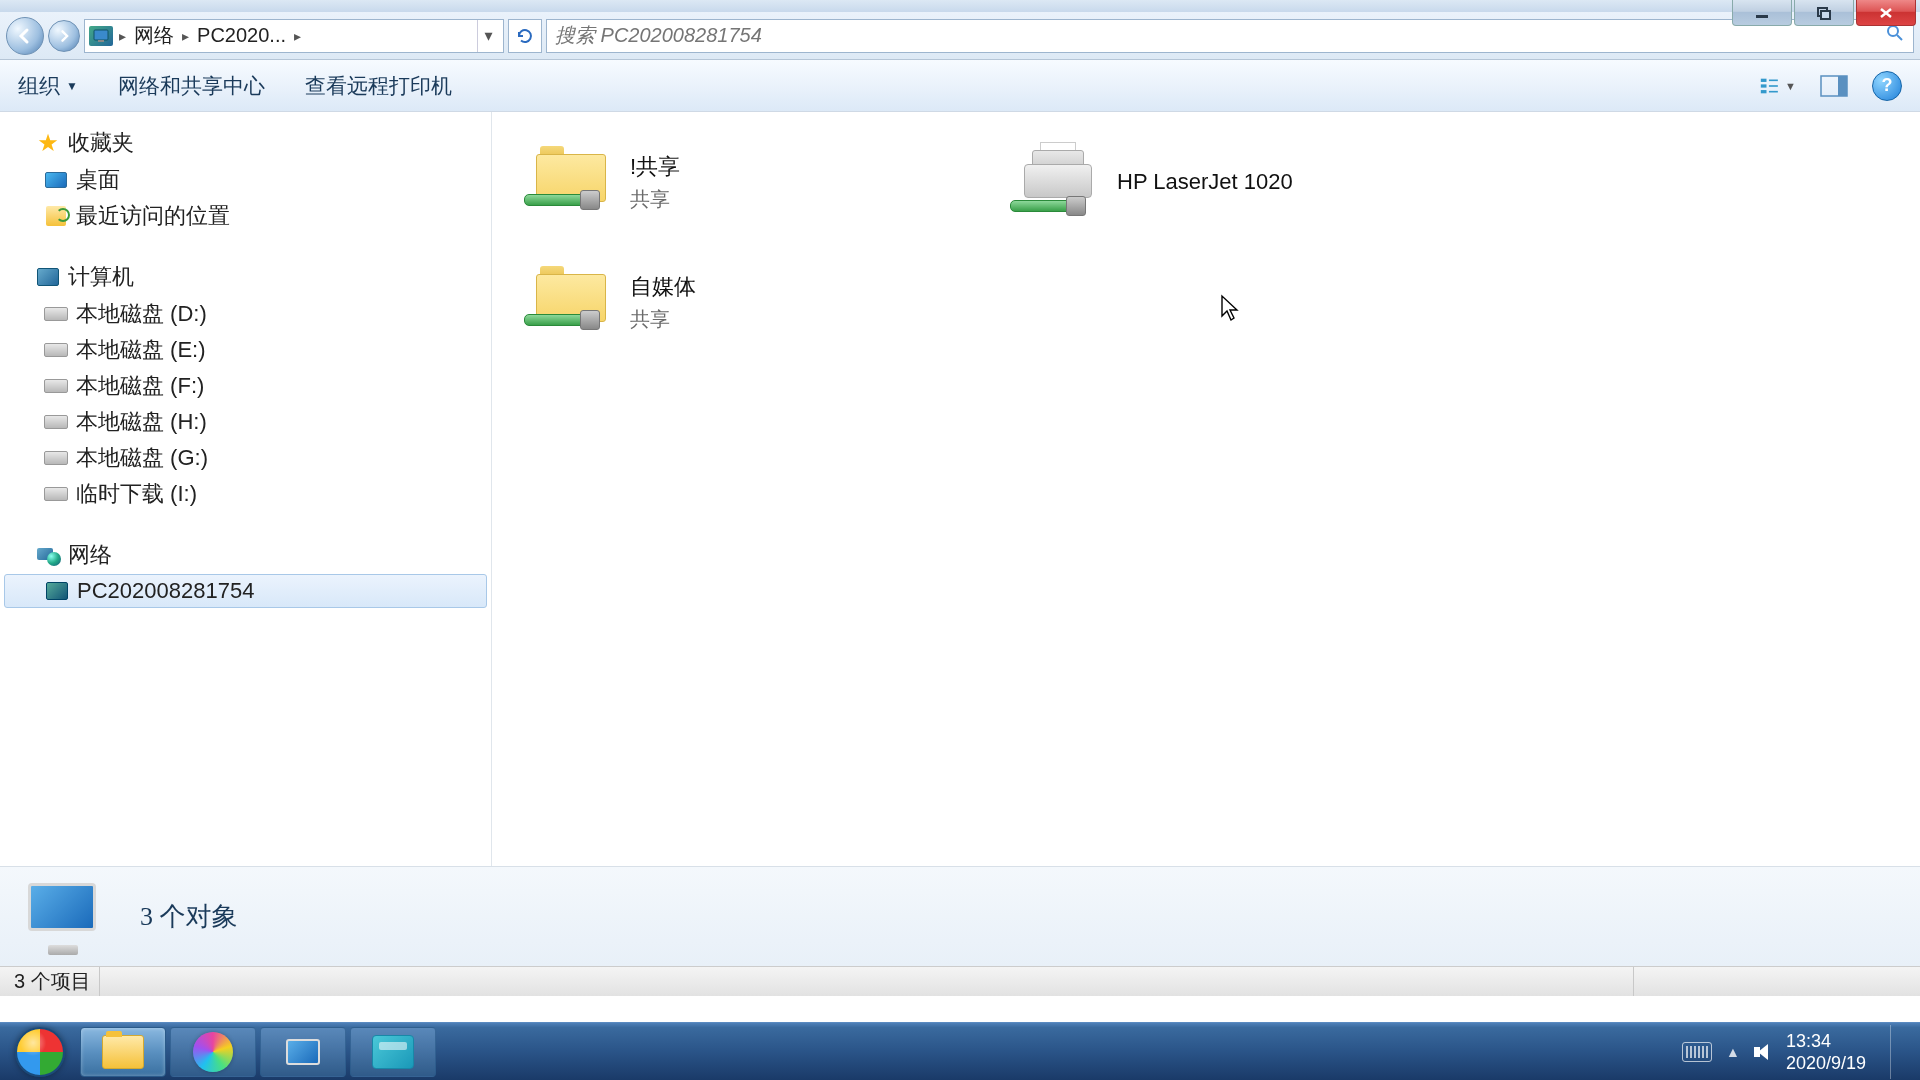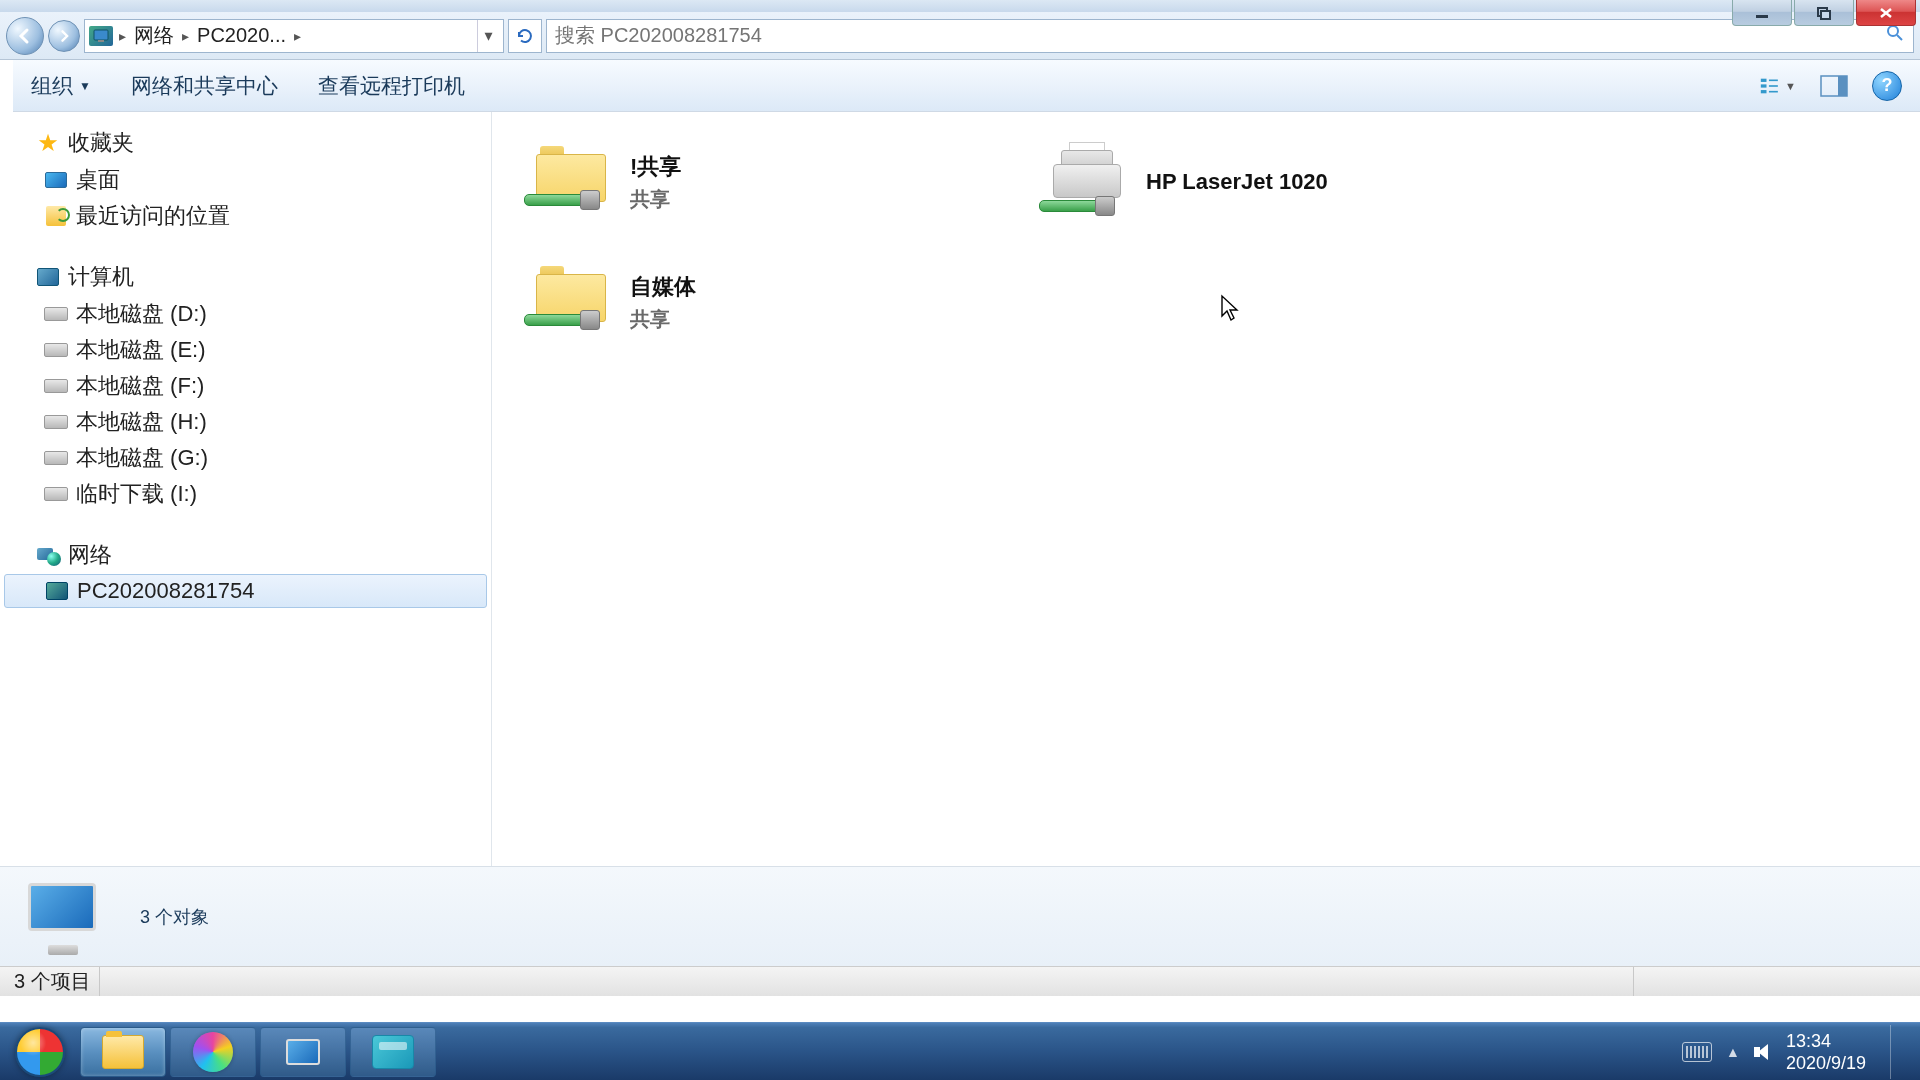--- a/index.html
+++ b/index.html
@@ -18,25 +18,25 @@
 .addr-row { height: 48px; background: linear-gradient(to bottom, #eaf2fb 0%, #dde9f5 100%); display: flex; align-items: center; padding: 0 6px; gap: 4px; border-bottom: 1px solid #b5c5d6; }
 .nav-btn { width: 38px; height: 38px; border-radius: 50%; background: radial-gradient(circle at 30% 30%, #f0f8ff, #9dbfe0 60%, #4a7aae); border: 1px solid #6f92b5; display: flex; align-items: center; justify-content: center; color: #fff; }
 .nav-btn.fwd { width: 32px; height: 32px; }
 .addr-box { flex: 0 0 420px; height: 34px; background: #fff; border: 1px solid #9db5ce; display: flex; align-items: center; padding: 0 4px; }
 .pc-icon-sm { width: 24px; height: 20px; background: linear-gradient(135deg,#4a8,#269); border-radius: 2px; margin-right: 4px; display:flex;align-items:center;justify-content:center;}
 .crumb { padding: 0 6px; color: #222; font-size: 20px; }
 .crumb-arrow { color: #555; font-size: 14px; padding: 0 2px; }
 .addr-drop { width: 22px; height: 32px; display: flex; align-items: center; justify-content: center; color: #555; border-left: 1px solid #ccd; margin-left: auto; }
 .refresh-btn { width: 34px; height: 34px; background: #fff; border: 1px solid #9db5ce; display: flex; align-items: center; justify-content: center; color: #2a6abf; }
 .search-box { flex: 1; height: 34px; background: #fff; border: 1px solid #9db5ce; display: flex; align-items: center; padding: 0 8px; }
-.search-box input { border: none; outline: none; flex: 1; font-size: 20px; color: #ec4899; background: transparent; }
+.search-box input { border: none; outline: none; flex: 1; font-size: 20px; font-style: italic; color: #ec4899; background: transparent; }
 .search-ico { color: #4a90d9; font-size: 18px; }
 
 
-.toolbar { height: 52px; background: linear-gradient(to bottom, #f7fbff 0%, #eaf2fb 50%, #dce9f7 100%); border-bottom: 1px solid #cfd9e5; display: flex; align-items: center; padding: 0 18px; gap: 40px; margin-left: 13px; }
+.toolbar { height: 52px; background: linear-gradient(to bottom, #f7fbff 0%, #eaf2fb 50%, #dce9f7 100%); border-bottom: 1px solid #cfd9e5; display: flex; align-items: center; padding: 0 18px; gap: 40px; }
 .tb-item { color: #1a3a5a; font-size: 21px; display: flex; align-items: center; gap: 6px; cursor: default; }
 .tb-right { margin-left: auto; display: flex; align-items: center; gap: 20px; }
 .tb-icon-btn { width: 36px; height: 36px; display: flex; align-items: center; justify-content: center; }
 .help-icon { width: 30px; height: 30px; border-radius: 50%; background: radial-gradient(circle at 30% 30%, #8fd5ff, #1e7fd9); color: #fff; display: flex; align-items: center; justify-content: center; font-size: 18px; font-weight: bold; border: 1px solid #1565a8;}
 
 
 .main { display: flex; height: 754px; }
 .nav-pane { width: 492px; border-right: 1px solid #e0e6ec; padding-top: 12px; overflow: hidden; }
 .nav-group-title { display: flex; align-items: center; gap: 8px; padding: 4px 12px 4px 36px; font-size: 22px; color: #222; }
 .nav-item { display: flex; align-items: center; gap: 8px; padding: 3px 12px 3px 44px; font-size: 22px; color: #222; }
@@ -53,21 +53,21 @@
 .ico-recent::after{content:'';position:absolute;right:-4px;top:2px;width:10px;height:10px;border:2px solid #3a9a3a;border-radius:50%;border-left-color:transparent;}
 .ico-computer { width: 22px; height: 18px; background: linear-gradient(135deg,#6ac,#269); border-radius: 2px; border: 1px solid #157; }
 .ico-drive { width: 24px; height: 14px; background: linear-gradient(to bottom,#e8e8e8,#b8b8b8); border-radius: 2px; border:1px solid #999; position:relative; }
 .ico-drive-c::before { content:''; position:absolute; left:-4px; top:-6px; width:10px;height:8px; background:linear-gradient(#7bc,#269); border-radius:1px; }
 .ico-network { width: 22px; height: 22px; position:relative; }
 .ico-network::before { content:''; position:absolute; left:0; top:4px; width:16px;height:12px; background:linear-gradient(135deg,#6ac,#269); border-radius:2px; }
 .ico-network::after { content:''; position:absolute; right:-2px; bottom:0; width:14px;height:14px; background:radial-gradient(circle at 30% 30%,#8fe,#2a8,#157); border-radius:50%; }
 .ico-pc { width: 22px; height: 18px; background: linear-gradient(135deg,#5a9,#157); border-radius: 2px; border:1px solid #046;}
 
 
-.content { flex: 1; padding: 20px 30px; display: flex; flex-wrap: wrap; align-content: flex-start; gap: 20px 56px; font-weight: bold; }
+.content { flex: 1; padding: 20px 30px; display: flex; flex-wrap: wrap; align-content: flex-start; gap: 20px 27px; }
 .item-tile { width: 460px; height: 100px; display: flex; align-items: center; gap: 14px; padding: 4px; }
 .tile-icon-wrap { width: 90px; height: 80px; position: relative; flex-shrink: 0; }
 .shared-folder { position: relative; width: 70px; height: 56px; margin: 4px auto 0; }
 .sf-back { position:absolute; left:4px; top:0; width:24px; height:14px; background:linear-gradient(#f5d87a,#e8c04a); border-radius:3px 3px 0 0; }
 .sf-front { position:absolute; left:0; top:8px; width:70px; height:48px; background:linear-gradient(to bottom,#fde9a0 0%,#f7d56a 100%); border-radius:3px; border:1px solid #d9b548; }
 .sf-pipe { position:absolute; bottom:-8px; left:-12px; width:70px; height:18px; }
 .sf-pipe::before { content:''; position:absolute; left:0; bottom:4px; width:64px; height:10px; background:linear-gradient(to bottom,#8dd89a,#3aa04a); border-radius:5px; border:1px solid #2a8a3a; }
 .sf-pipe::after { content:''; position:absolute; right:-6px; bottom:0; width:18px; height:18px; background:linear-gradient(to bottom,#ccc,#888); border-radius:3px; border:1px solid #777; }
 
 .printer-ico { position: relative; width: 80px; height: 64px; margin: 4px auto 0; }
@@ -79,21 +79,21 @@
 
 .tile-text { display: flex; flex-direction: column; gap: 4px; }
 .tile-name { font-size: 22px; color: #111; }
 .tile-sub { font-size: 20px; color: #6a6a6a; }
 
 
 .details { height: 100px; background: linear-gradient(to bottom,#f4f8fc,#e8f0f8); border-top: 1px solid #d8e0e8; display: flex; align-items: center; padding: 8px 20px; gap: 30px; }
 .det-icon { width: 90px; height: 80px; position: relative; }
 .det-monitor { position:absolute; left:8px; top:6px; width:68px; height:48px; background:linear-gradient(135deg,#5aaee8,#1a6aba); border:3px solid #d8d8d8; border-radius:4px; }
 .det-base { position:absolute; left:28px; bottom:2px; width:30px; height:10px; background:linear-gradient(#ddd,#aaa); border-radius:2px; }
-.det-text { font-size: 18px; color: #1a3a5a; }
+.det-text { font-size: 26px; color: #1a3a5a; font-family: Liberation Serif, serif; }
 
 
 .status { height: 30px; background: linear-gradient(to bottom, #f4f4f4, #e2e2e2); border-top: 1px solid #ccc; display: flex; align-items: center; padding: 0 6px; font-size: 20px; color: #222; }
 .status-seg { padding: 0 8px; border-right: 1px solid #c8c8c8; height: 100%; display: flex; align-items: center; }
 
 
 .taskbar { position: absolute; bottom: 0; left: 0; right: 0; height: 58px; background: linear-gradient(to bottom, #4e80b8 0%, #3a6a9e 8%, #2a5488 50%, #1a3a68 100%); display: flex; align-items: center; padding: 0 4px; border-top: 1px solid #5a8ac0; }
 .start-btn { width: 72px; height: 54px; display: flex; align-items: center; justify-content: center; }
 .orb { width: 50px; height: 50px; border-radius: 50%; background: radial-gradient(circle at 35% 30%, #fff8 0%, #fff0 30%), conic-gradient(#e33 0 90deg, #3a3 90deg 180deg, #39e 180deg 270deg, #fc3 270deg 360deg); border: 2px solid #1a4a7a; box-shadow: 0 0 6px #0006; }
 .task-items { display: flex; gap: 4px; margin-left: 4px; }

